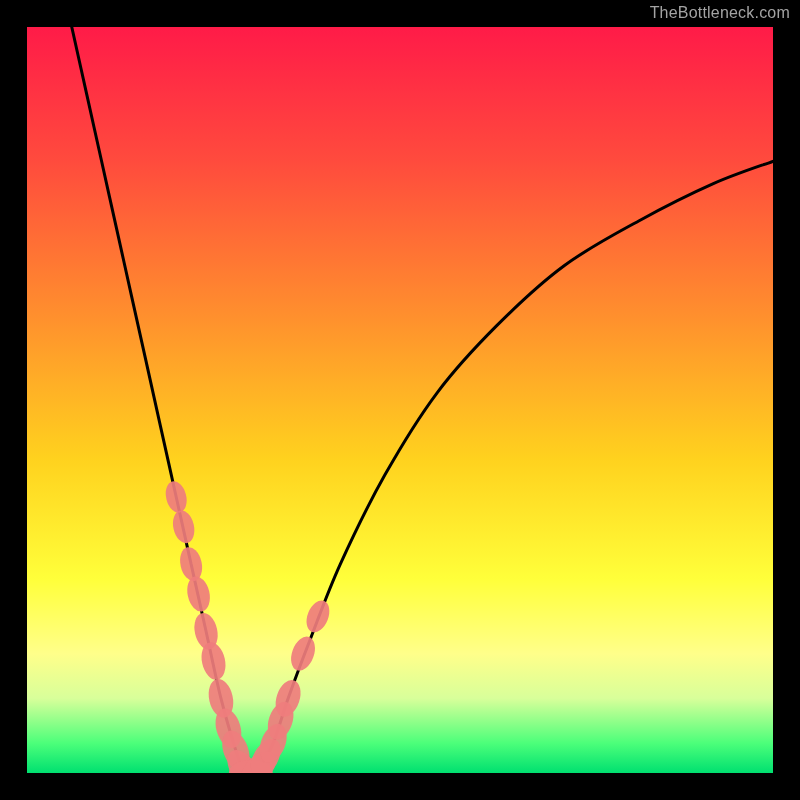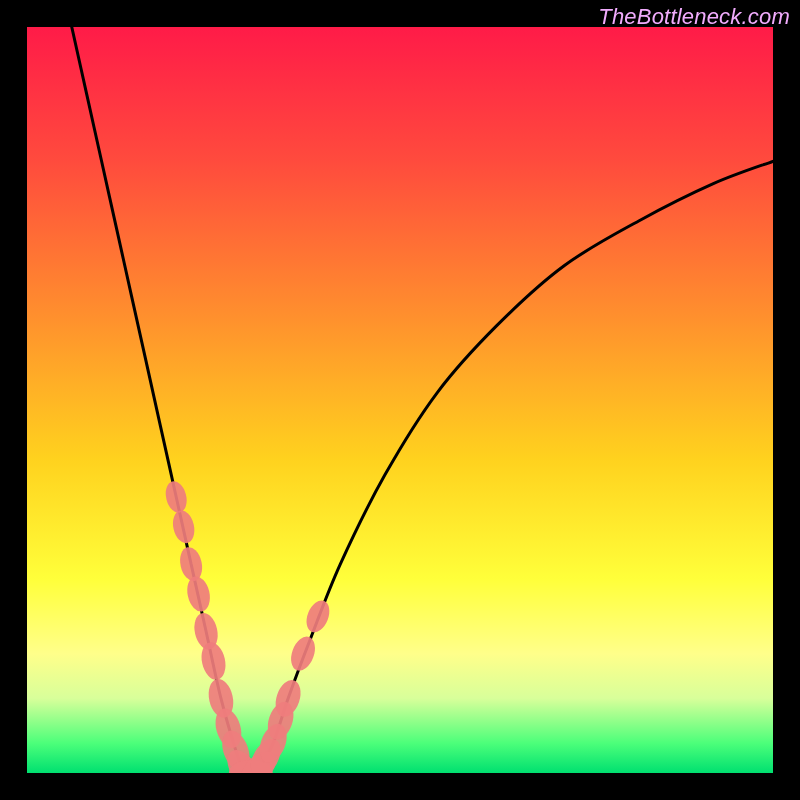--- a/index.html
+++ b/index.html
@@ -35,26 +35,25 @@
       #ffff8a 84%,
       #d8ff9a 90%,
       #4cff7a 96%,
       #00e070 100%
     );
   }
   .watermark {
     position: absolute;
     top: 4px;
     right: 10px;
-    color: #f0abfc;
-    font-size: 22px;
+    color: #a3a3a3;
+    font-size: 16px;
     font-weight: 500;
     letter-spacing: 0.2px;
     user-select: none;
-    font-style: italic;
   }
   svg.curve {
     position: absolute;
     top: 0;
     left: 0;
     width: 746px;
     height: 746px;
   }
 </style>
 </head>

